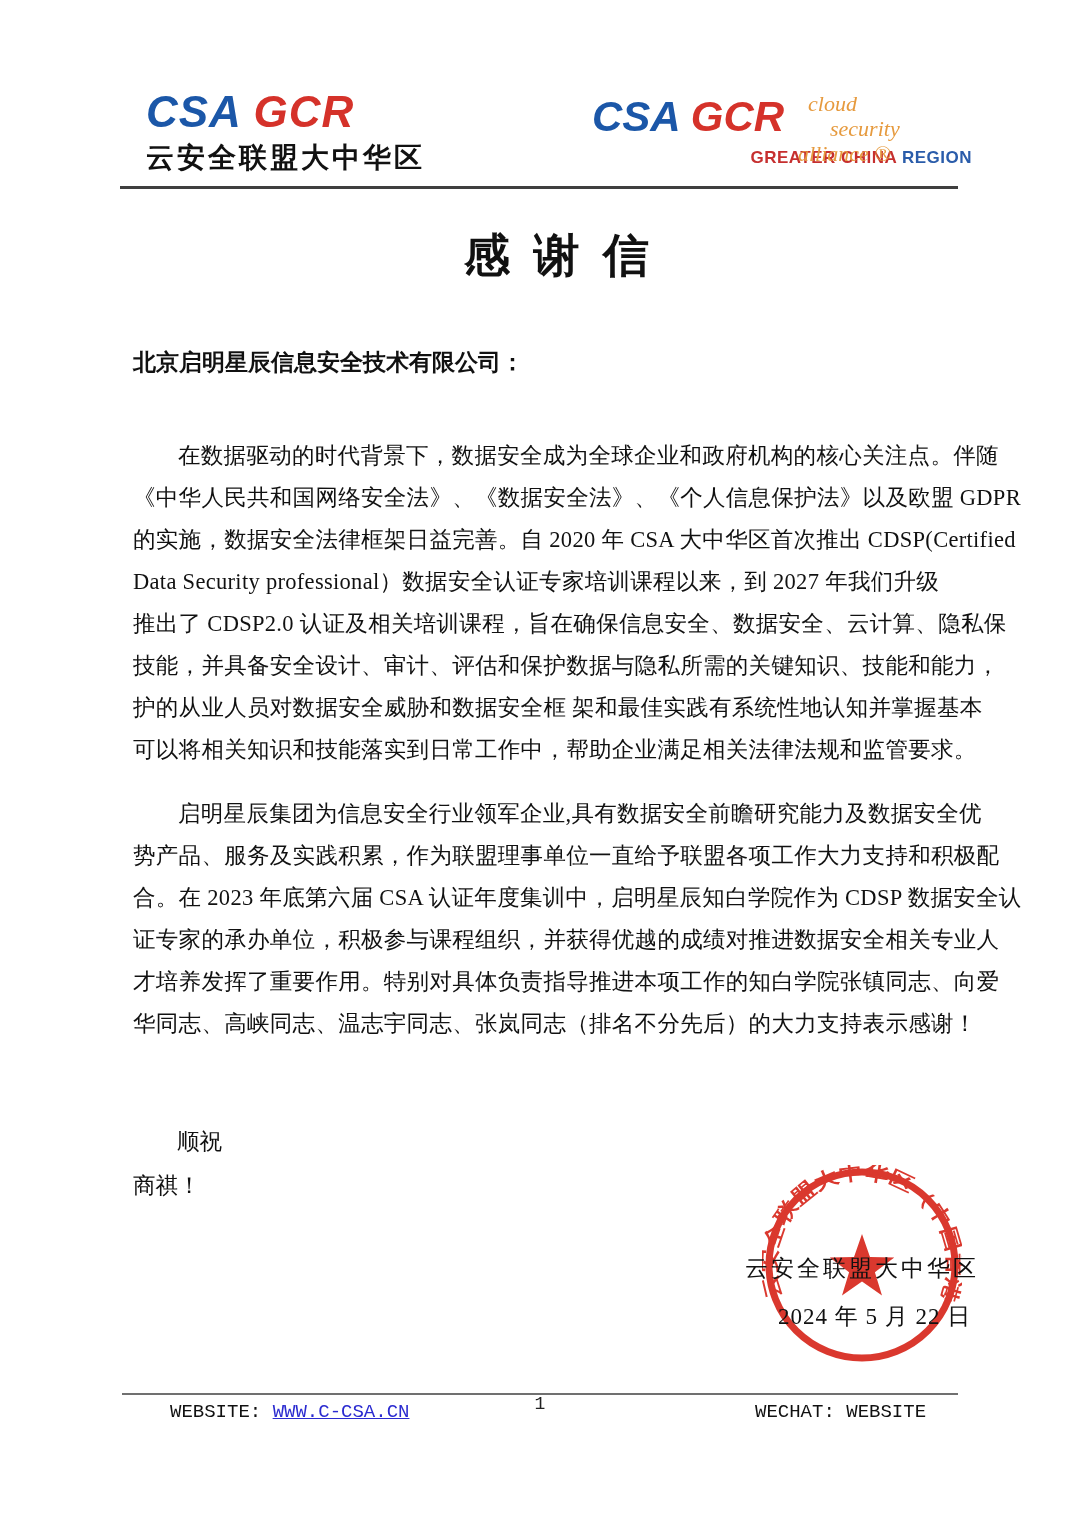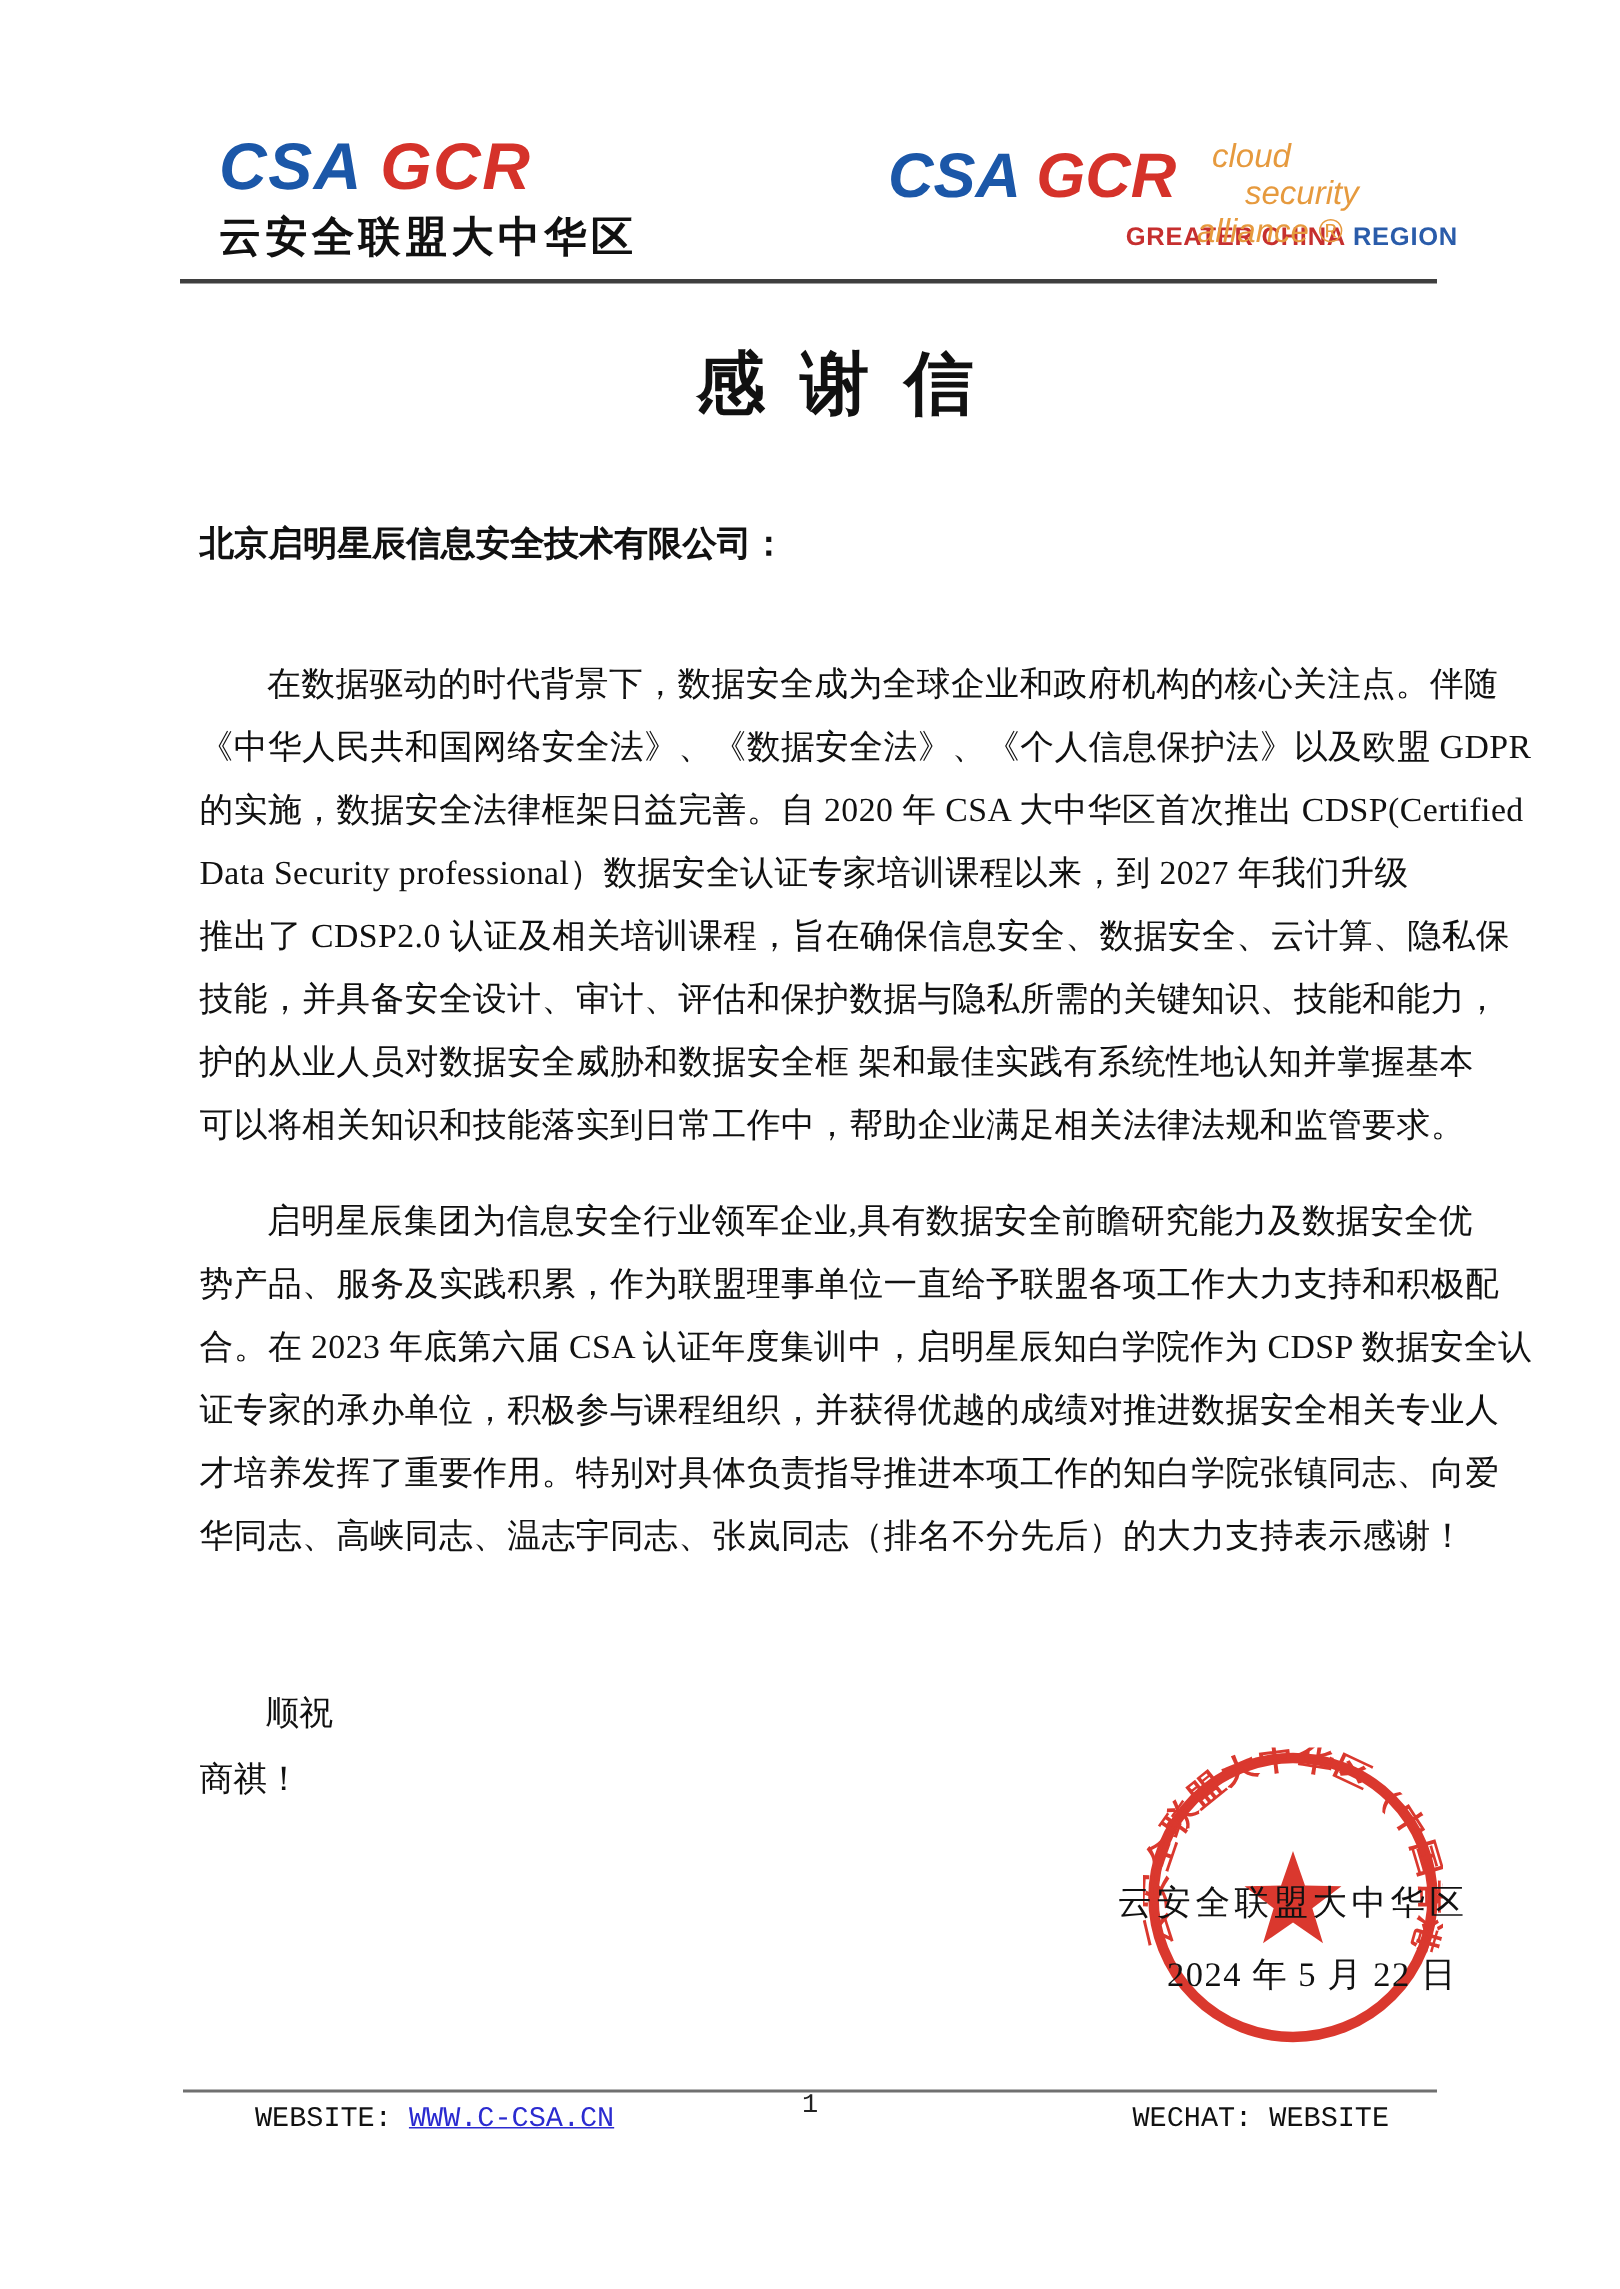--- a/index.html
+++ b/index.html
@@ -38,21 +38,21 @@
   }
   .logo-right .logo-sub {
     font-family: "Liberation Sans", "DejaVu Sans", sans-serif;
     font-weight: 800; font-size: 17px; letter-spacing: 0.5px;
     margin-top: 3px; white-space: nowrap; text-align: right;
   }
   .gc-red { color: #c62f2f; }
   .gc-blue { color: #2a5caa; }
   .tagline {
     position: absolute; left: 206px; top: 2px;
-    font-family: Liberation Sans, sans-serif;
+    font-family: Liberation Serif, serif;
     font-style: italic; font-size: 22px; line-height: 25px;
     color: #e69a3e; white-space: nowrap;
   }
   .tagline .t1 { margin-left: 10px; }
   .tagline .t2 { margin-left: 32px; }
   .tagline .t3 { margin-left: 0px; }
   .header-rule {
     position: absolute; left: 120px; top: 169px;
     width: 838px; height: 3px; background: #3f3f3f;
   }

